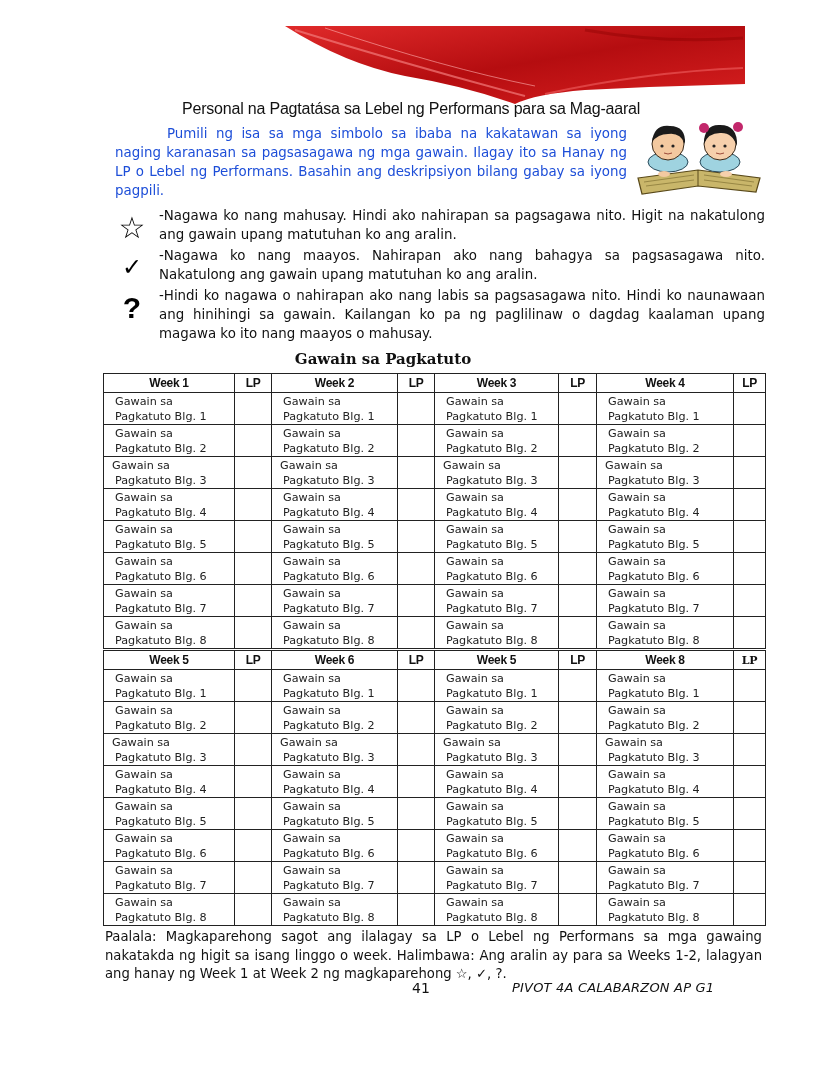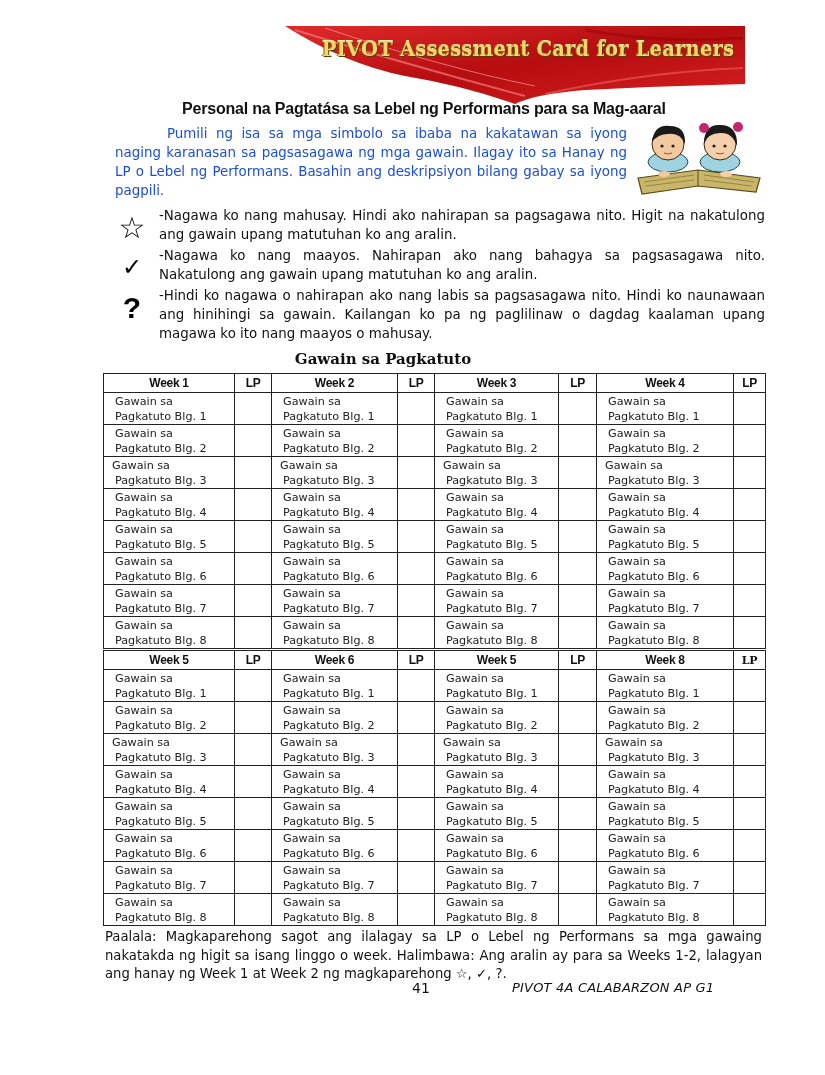--- a/index.html
+++ b/index.html
@@ -5,21 +5,21 @@
   html, body { margin: 0; padding: 0; background: #ffffff; }
   body { width: 825px; height: 1075px; position: relative; overflow: hidden; font-family: "DejaVu Sans", sans-serif; color: #111; }
 
   .banner { position: absolute; left: 285px; top: 24px; width: 460px; height: 78px; }
   .banner svg { position: absolute; left: 0; top: 0; }
   .banner-title { position: absolute; left: 28px; top: 14px; width: 430px; text-align: center;
     font-family: "DejaVu Serif", serif; font-weight: bold; font-size: 19.5px; letter-spacing: 0.2px;
     color: #f6d66a; text-shadow: 1px 1px 0 #5a3a00, -1px 0 0 #7a5a10, 0 -1px 0 #fff3b0; white-space: nowrap; }
 
   .section-title { position: absolute; left: 182px; top: 100px; font-family: "Liberation Sans", sans-serif;
-    font-weight: bold; font-size: 16px; white-space: nowrap; letter-spacing: -0.2px; }
+    font-weight: normal; font-size: 16px; white-space: nowrap; letter-spacing: -0.2px; }
 
   .intro { position: absolute; left: 115px; top: 124px; width: 512px; font-family: "DejaVu Sans", sans-serif;
     font-size: 13.4px; line-height: 19px; text-align: justify; text-indent: 52px; color: #1d4ed8; }
 
   .kids { position: absolute; left: 628px; top: 118px; width: 140px; height: 78px; }
 
   .legend-icon { position: absolute; left: 116px; width: 32px; text-align: center; color: #000; }
   .legend-text { position: absolute; left: 159px; width: 606px; font-size: 13.4px; line-height: 19px; text-align: justify; }
 
   .table-title { position: absolute; left: 0; width: 766px; top: 350px; text-align: center;
@@ -52,21 +52,20 @@
         <stop offset="0.5" stop-color="#b50d10"></stop>
         <stop offset="1" stop-color="#d82020"></stop>
       </linearGradient>
     </defs>
     <path d="M0,2 L460,2 L460,60 Q380,62 300,66 Q250,70 230,80 Q180,62 120,52 Q60,40 0,2 Z" fill="url(#rg)"></path>
     <path d="M10,6 Q120,40 240,72" stroke="#f27a7a" stroke-width="2" fill="none" opacity="0.7"></path>
     <path d="M40,4 Q160,44 250,62" stroke="#ffb0b0" stroke-width="1" fill="none" opacity="0.6"></path>
     <path d="M260,70 Q360,48 458,44" stroke="#f06060" stroke-width="2" fill="none" opacity="0.6"></path>
     <path d="M300,6 Q380,20 458,14" stroke="#8a0000" stroke-width="3" fill="none" opacity="0.4"></path>
   </svg>
-  <div class="banner-title">PIVOT Assessment Card for Learners</div>
 </div>
 
 <div class="section-title">Personal na Pagtatása sa Lebel ng Performans para sa Mag-aaral</div>
 
 <div class="intro">Pumili ng isa sa mga simbolo sa ibaba na kakatawan sa iyong naging karanasan sa pagsasagawa ng mga gawain. Ilagay ito sa Hanay ng LP o Lebel ng Performans. Basahin ang deskripsiyon bilang gabay sa iyong pagpili.</div>
 
 <div class="kids">
   <svg width="140" height="78" viewBox="0 0 140 78">
 
     <path d="M10,60 L70,52 L132,60 L128,74 L70,68 L14,76 Z" fill="#c9b66a" stroke="#5a4a1a" stroke-width="1.2"></path>

